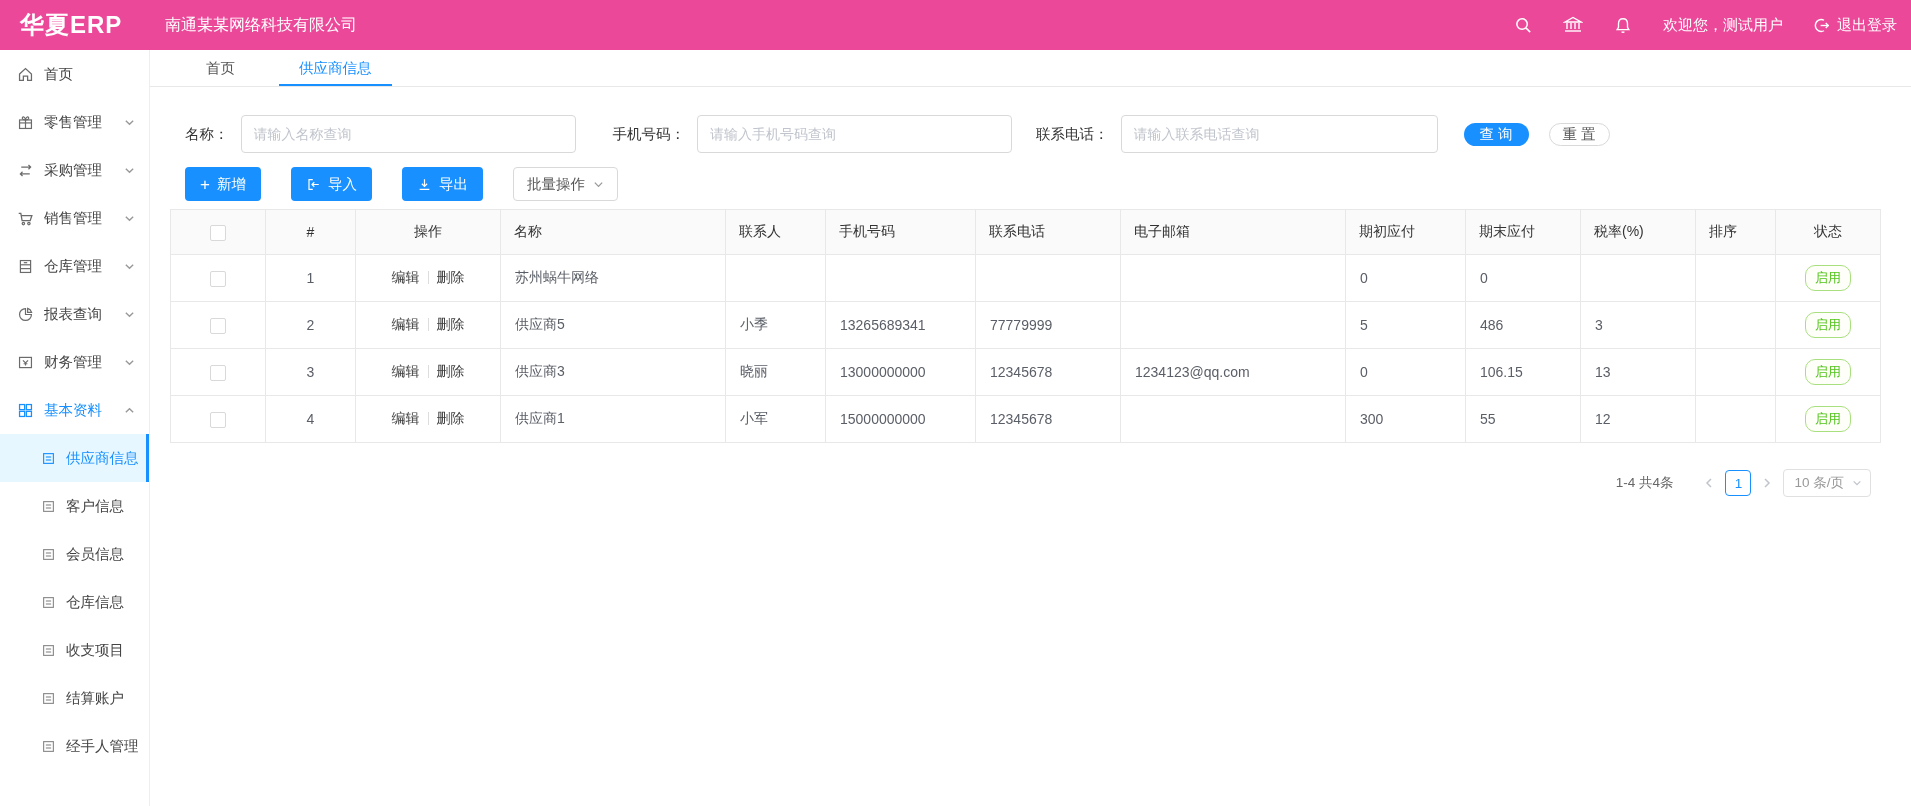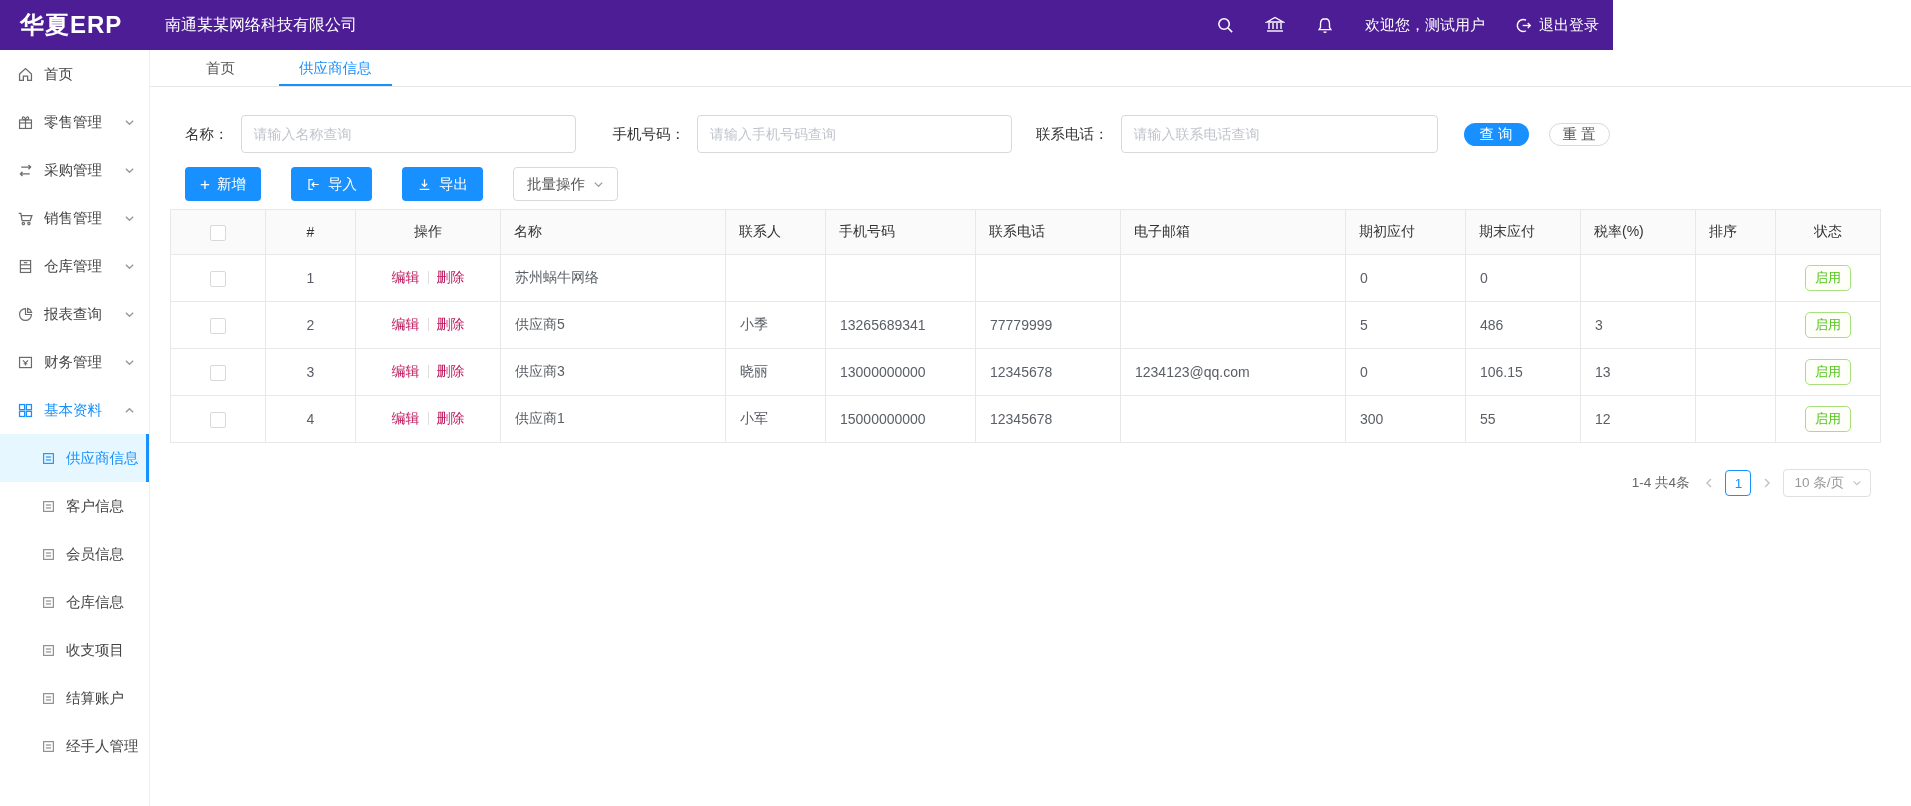--- a/index.html
+++ b/index.html
@@ -1,21 +1,21 @@
 <!DOCTYPE html>
 <html><head>
 <meta charset="utf-8">
 <style>
   * { margin:0; padding:0; box-sizing:border-box; }
   html,body { width:1911px; height:806px; overflow:hidden;
     font-family:"Liberation Sans","DejaVu Sans",sans-serif; background:#fff; }
 
   
-  .topbar { position:absolute; left:0; top:0; width:1613px; height:50px;
-    background:#4c1d95; color:#fff; z-index:30; }
+  .topbar { position:absolute; left:0; top:0; width:1911px; height:50px;
+    background:#ec4899; color:#fff; z-index:30; }
   .logo { position:absolute; left:20px; top:0; line-height:50px;
     font-size:24px; font-weight:700; letter-spacing:1px; }
   .company { position:absolute; left:165px; top:0; line-height:50px;
     font-size:16px; font-weight:500; }
   .topbar-right { position:absolute; right:14px; top:0; height:50px;
     display:flex; align-items:center; gap:30px; }
   .tool-icon { width:20px; height:20px; display:flex; align-items:center;
     justify-content:center; cursor:pointer; }
   .tool-icon svg { display:block; }
   .welcome { font-size:15px; }
@@ -76,30 +76,30 @@
   .grid-wrap { margin:8px 20px 0 20px; }
   table.grid { border-collapse:collapse; table-layout:fixed; width:1710px; }
   table.grid th, table.grid td { border:1px solid #e8e8e8; font-size:14px;
     overflow:hidden; white-space:nowrap; }
   table.grid th { height:45px; background:#fafafa; color:#333; font-weight:500;
     text-align:left; padding-left:13px; }
   table.grid td { height:47px; color:#5a5e66; padding-left:14px; }
   table.grid th.c, table.grid td.c { text-align:center; padding-left:0; }
   .chk { display:inline-block; width:16px; height:16px; border:1px solid #d9d9d9;
     border-radius:2px; background:#fff; vertical-align:middle; cursor:pointer; }
-  .lnk { color:#be185d; cursor:pointer; }
+  .lnk { color:#404040; cursor:pointer; }
   .lnk-div { display:inline-block; width:1px; height:13px; background:#ddd;
     margin:0 8px; vertical-align:-2px; }
   .badge-on { display:inline-block; padding:3px 9px; font-size:13px; color:#52c41a;
-    border:1px solid #a9e07f; border-radius:5px; background:#fefff9; cursor:pointer; }
+    border:1px solid #a9e07f; border-radius:10px; background:#fefff9; cursor:pointer; }
 
   
   .pager { display:flex; align-items:center; justify-content:flex-end;
     margin:26px 40px 0 0; gap:10px; }
-  .pg-total { font-size:13.5px; color:#666; margin-right:4px; }
+  .pg-total { font-size:13.5px; color:#666; margin-right:20px; }
   .pg-arrow { color:#c0c4cc; display:flex; align-items:center; cursor:pointer; }
   .pg-num { width:26px; height:26px; border:1px solid #1890ff; border-radius:4px;
     color:#1890ff; font-size:13.5px; display:flex; align-items:center;
     justify-content:center; background:#fff; cursor:pointer; }
   .pg-size { height:28px; border:1px solid #e0e0e0; border-radius:4px; background:#fff;
     display:flex; align-items:center; gap:8px; padding:0 8px 0 10px; font-size:13.5px;
     color:#999; cursor:pointer; }
 </style>
 </head>
 <body>

